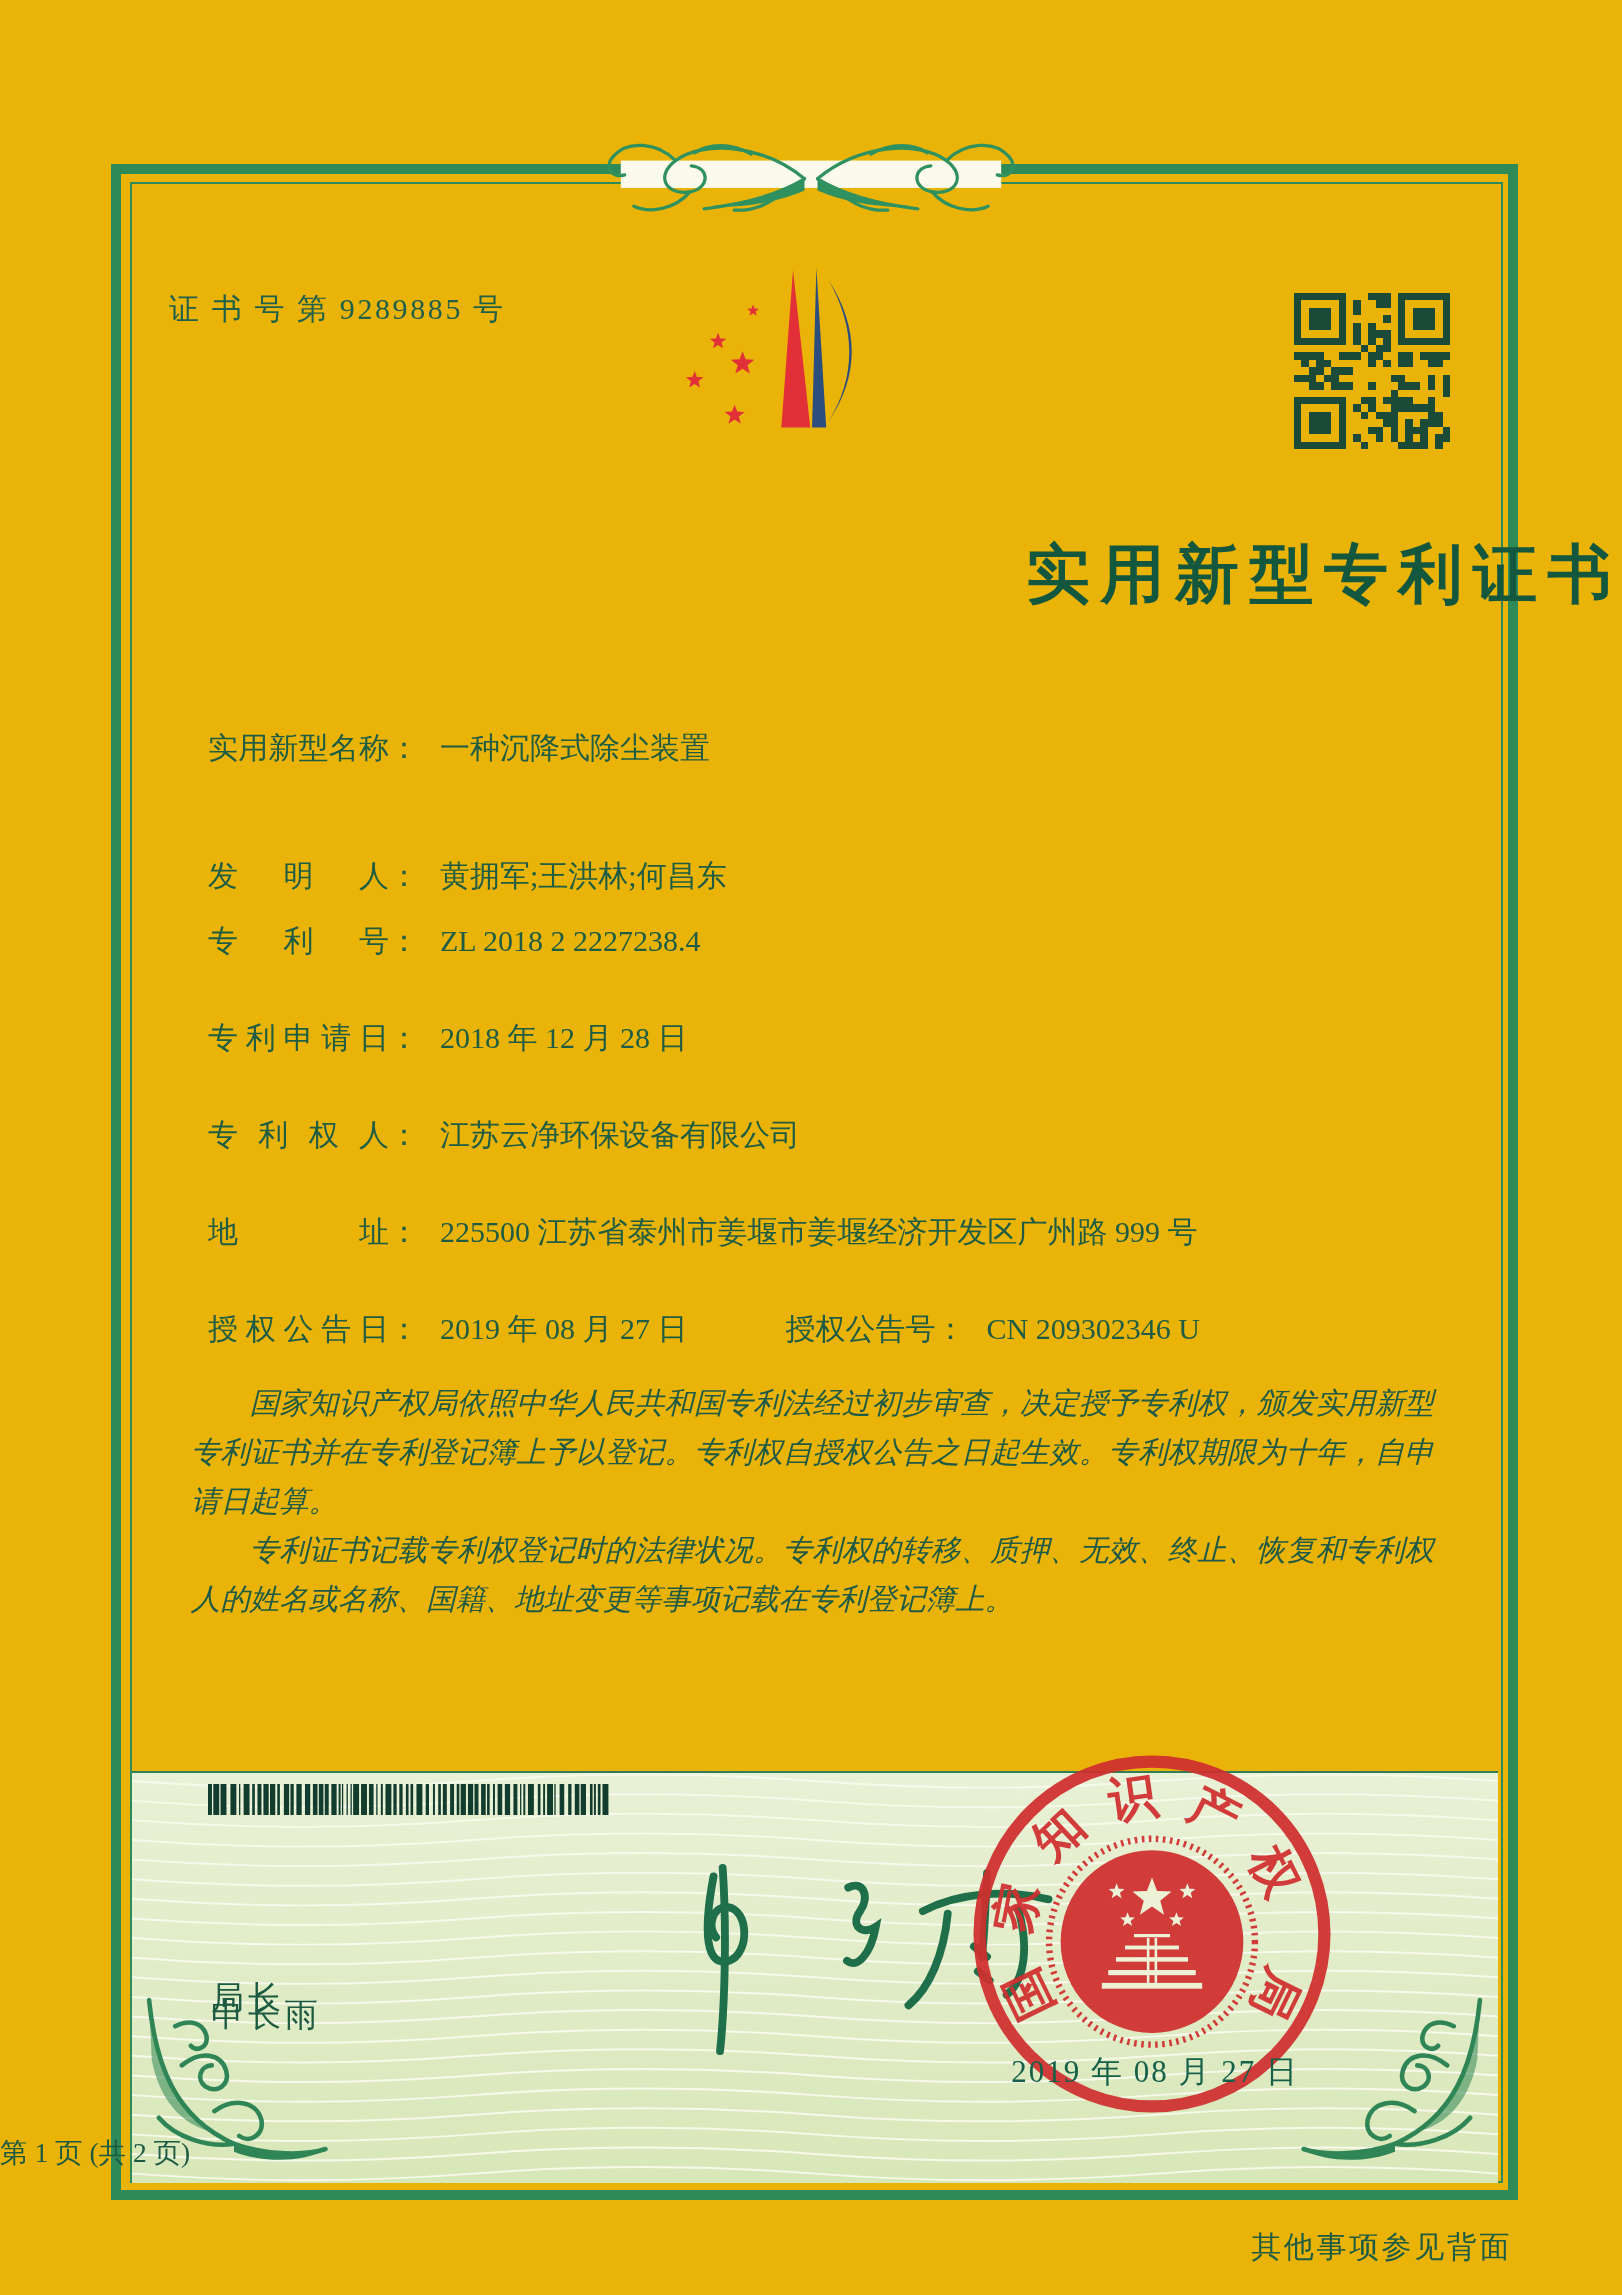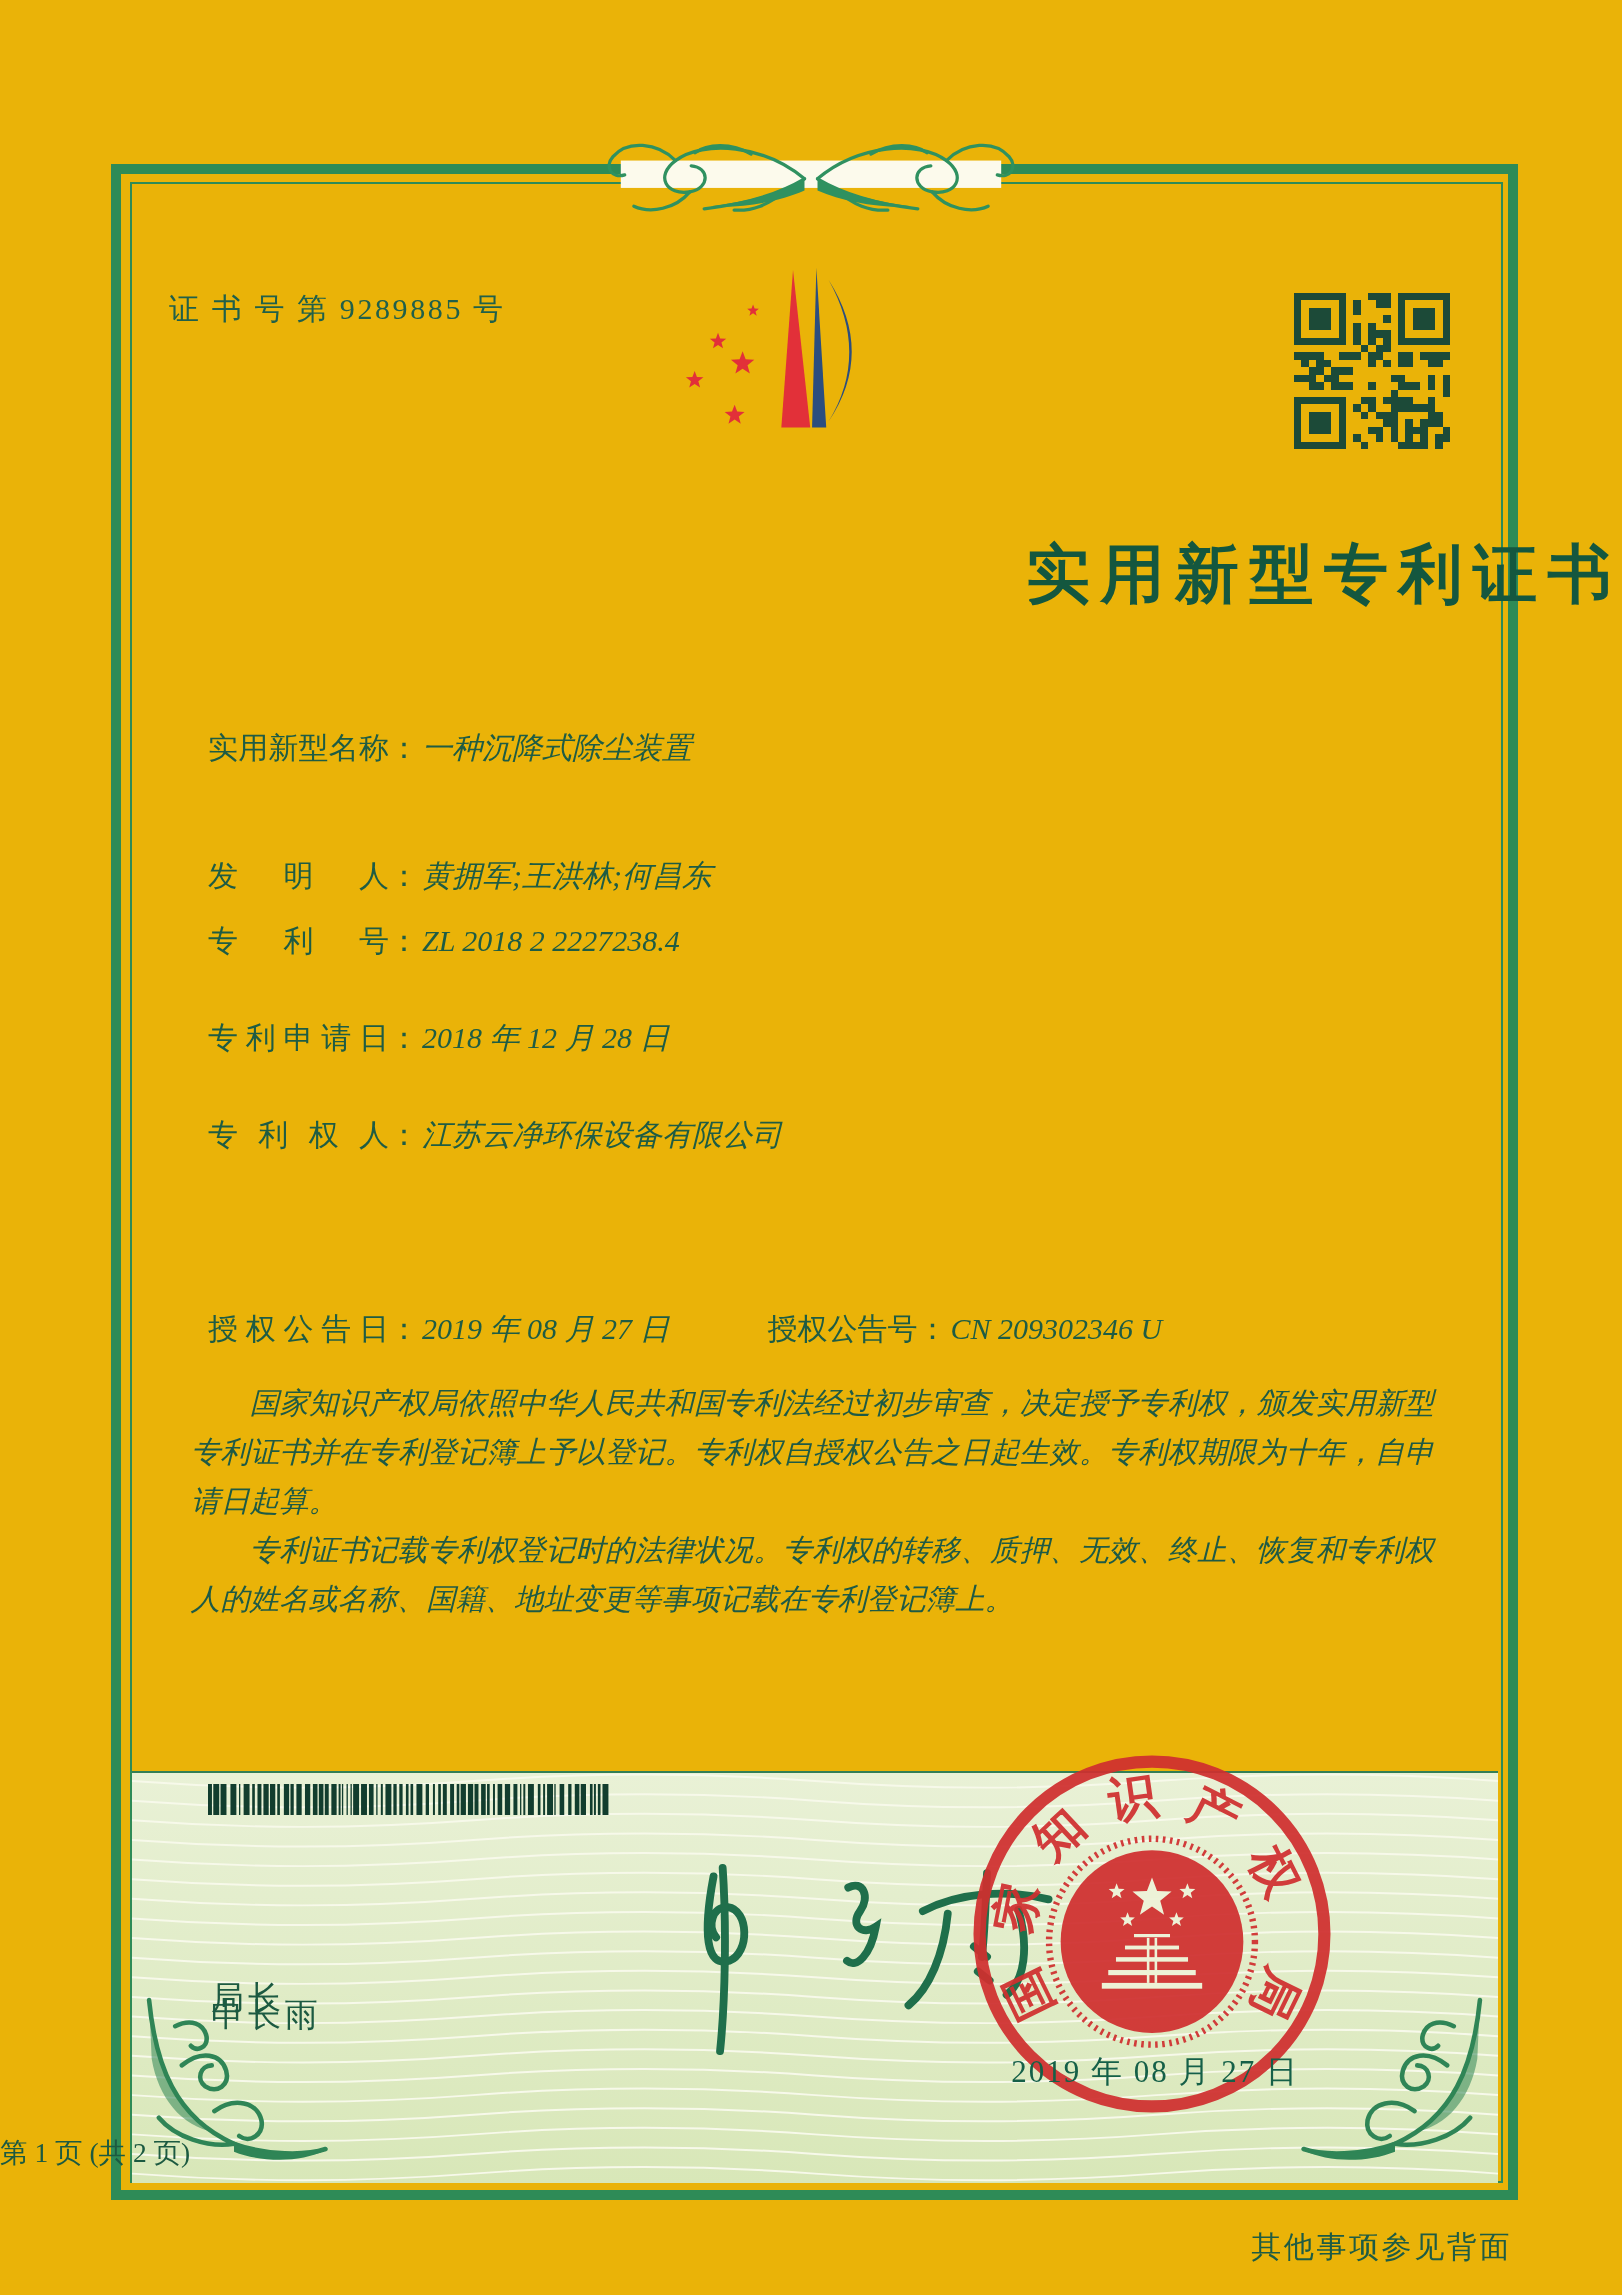--- a/index.html
+++ b/index.html
@@ -16,21 +16,21 @@
     border:2.6px solid #2e8b57;box-sizing:border-box;}
   
   .cert-no{position:absolute;left:169px;top:289px;font-size:30px;letter-spacing:2.6px;color:#20604a;}
   .logo{position:absolute;left:667px;top:265px;width:209px;height:178px;}
   .qr{position:absolute;left:1294px;top:293px;width:156px;height:156px;}
   .title{position:absolute;left:0;top:531px;width:1622px;text-align:right;
     font-size:64px;font-weight:bold;letter-spacing:10.5px;color:#14573f;}
   
   .field{position:absolute;left:208px;font-size:30px;white-space:nowrap;color:#1e5c44;}
   .flabel{display:inline-block;width:181px;text-align:justify;text-align-last:justify;vertical-align:bottom;}
-  .fvalue{margin-left:3px;font-style:italic;}
+  .fvalue{margin-left:21px;}
   .flabel2{margin-left:98px;}
   
   .paras{position:absolute;left:191px;top:1379px;width:1243px;font-size:29.4px;
     line-height:49px;text-align:justify;font-style:italic;color:#1e5a45;}
   .paras p{margin:0;text-indent:2em;}
   
   .green-section{position:absolute;left:132px;top:1771px;width:1366px;height:410px;
     background:linear-gradient(180deg,#e9f1d6 0%,#dcead f 40%,#d8e7b8 100%);
     background:linear-gradient(180deg,#e9f1d6,#d8e7b8);
     border-top:2px solid #337f55;overflow:hidden;}
@@ -321,20 +321,23 @@
   </div>
   <div class="field" style="top:921px">
     <span class="flabel">专利号</span><span>：</span><span class="fvalue">ZL 2018 2 2227238.4</span>
   </div>
   <div class="field" style="top:1018px">
     <span class="flabel">专利申请日</span><span>：</span><span class="fvalue">2018 年 12 月 28 日</span>
   </div>
   <div class="field" style="top:1115px">
     <span class="flabel">专利权人</span><span>：</span><span class="fvalue">江苏云净环保设备有限公司</span>
   </div>
+  <div class="field" style="top:1212px">
+    <span class="flabel">地址</span><span>：</span><span class="fvalue">225500 江苏省泰州市姜堰市姜堰经济开发区广州路 999 号</span>
+  </div>
   <div class="field" style="top:1309px">
     <span class="flabel">授权公告日</span><span>：</span><span class="fvalue">2019 年 08 月 27 日</span><span class="flabel2">授权公告号</span><span>：</span><span class="fvalue">CN 209302346 U</span>
   </div>
 
   <div class="paras">
     <p>国家知识产权局依照中华人民共和国专利法经过初步审查，决定授予专利权，颁发实用新型专利证书并在专利登记簿上予以登记。专利权自授权公告之日起生效。专利权期限为十年，自申请日起算。</p>
     <p>专利证书记载专利权登记时的法律状况。专利权的转移、质押、无效、终止、恢复和专利权人的姓名或名称、国籍、地址变更等事项记载在专利登记簿上。</p>
   </div>
 
   <div class="green-section">

